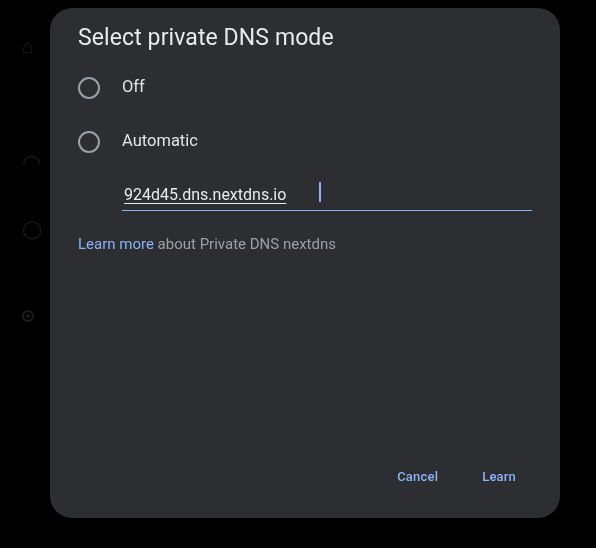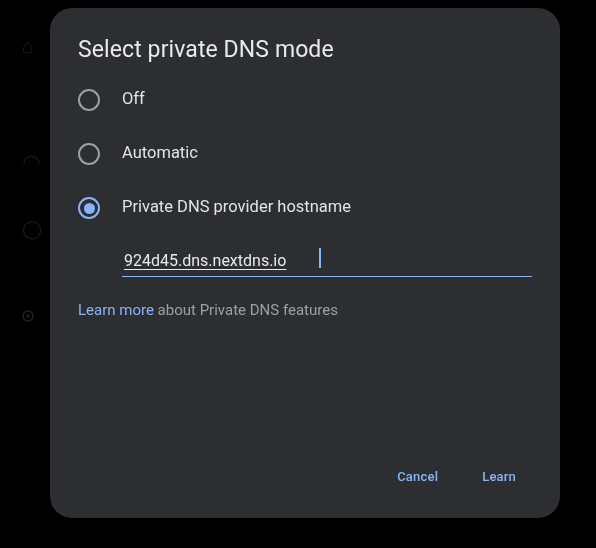--- a/index.html
+++ b/index.html
@@ -28,21 +28,21 @@
     .bg-icon-4::after { content:""; display:block; width:4px; height:4px; background:#3a3a3a; border-radius:50%; margin:2px auto 0; }
 
     .dialog {
       position: absolute;
       left: 50px;
       top: 8px;
       width: 510px;
       height: 510px;
       background: #2d2e31;
       border-radius: 22px;
-      padding: 28px 28px 24px 28px;
+      padding: 16px 28px 24px 28px;
       box-shadow: 0 8px 24px rgba(0,0,0,0.5);
       display: flex;
       flex-direction: column;
     }
     .dialog-title {
       color: #e8eaed;
       font-size: 23px;
       font-weight: 400;
       letter-spacing: 0.1px;
       margin-bottom: 26px;
@@ -160,34 +160,30 @@
     <div class="radio-option">
       <span class="radio-circle"></span>
       <span class="radio-label">Off</span>
     </div>
 
     <div class="radio-option">
       <span class="radio-circle"></span>
       <span class="radio-label">Automatic</span>
     </div>
 
-    <div class="radio-option">
-      <span class="radio-circle selected"></span>
-      <span class="radio-label">Private DNS provider hostname</span>
-    </div>
 
   </div>
 
   <div class="input-wrap">
     <input type="text" class="dns-input" value="924d45.dns.nextdns.io" style="">
     <span class="cursor-bar"></span>
   </div>
 
   <div class="hint">
-    <span class="link">Learn more</span><span> about Private DNS features</span>
+    <span class="link">Learn more</span><span> about Private DNS nextdns</span>
   </div>
 
   <div class="spacer"></div>
 
   <div class="actions">
     <button class="btn">Cancel</button>
     <button class="btn">Learn</button>
   </div>
 </div>
 

